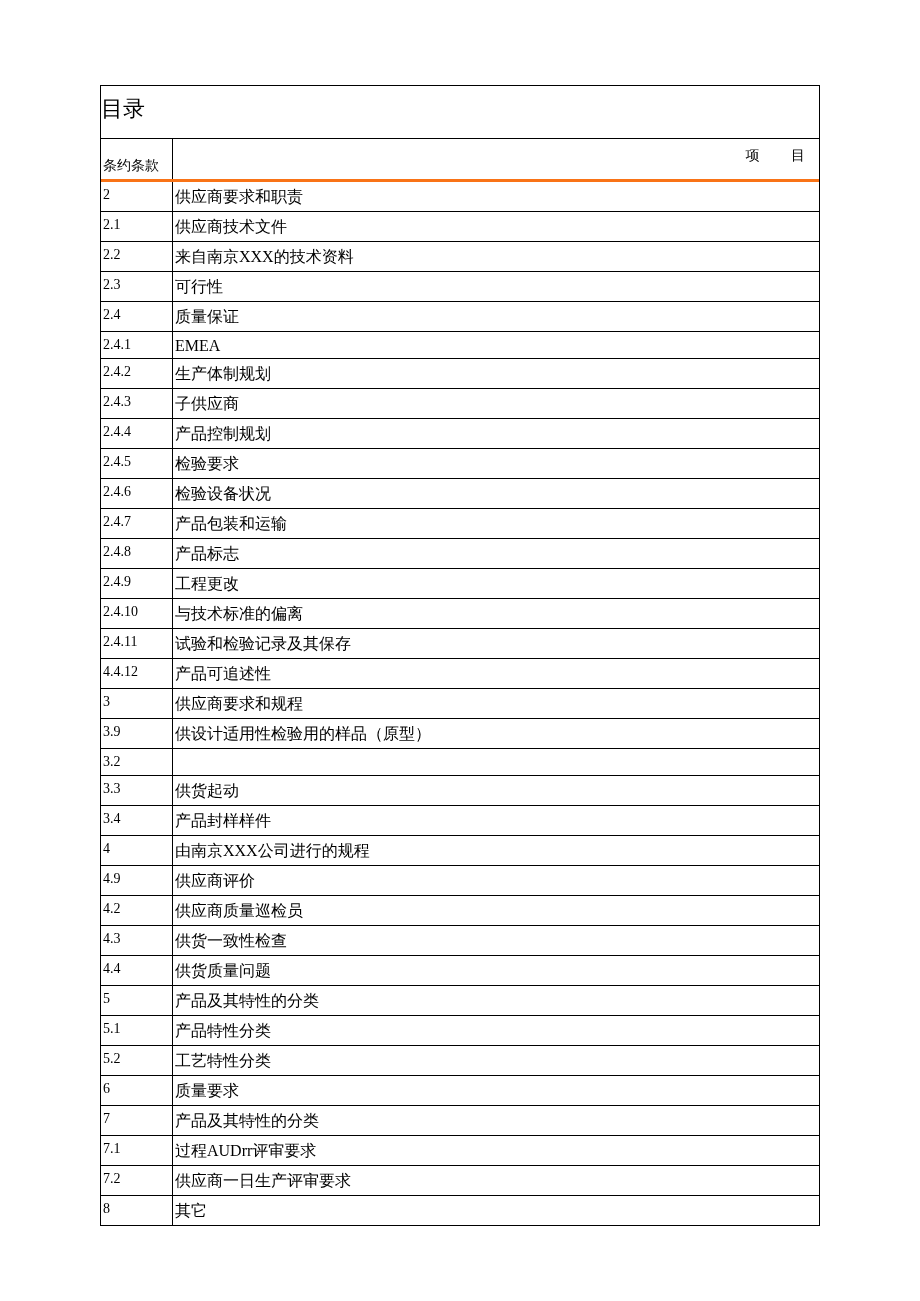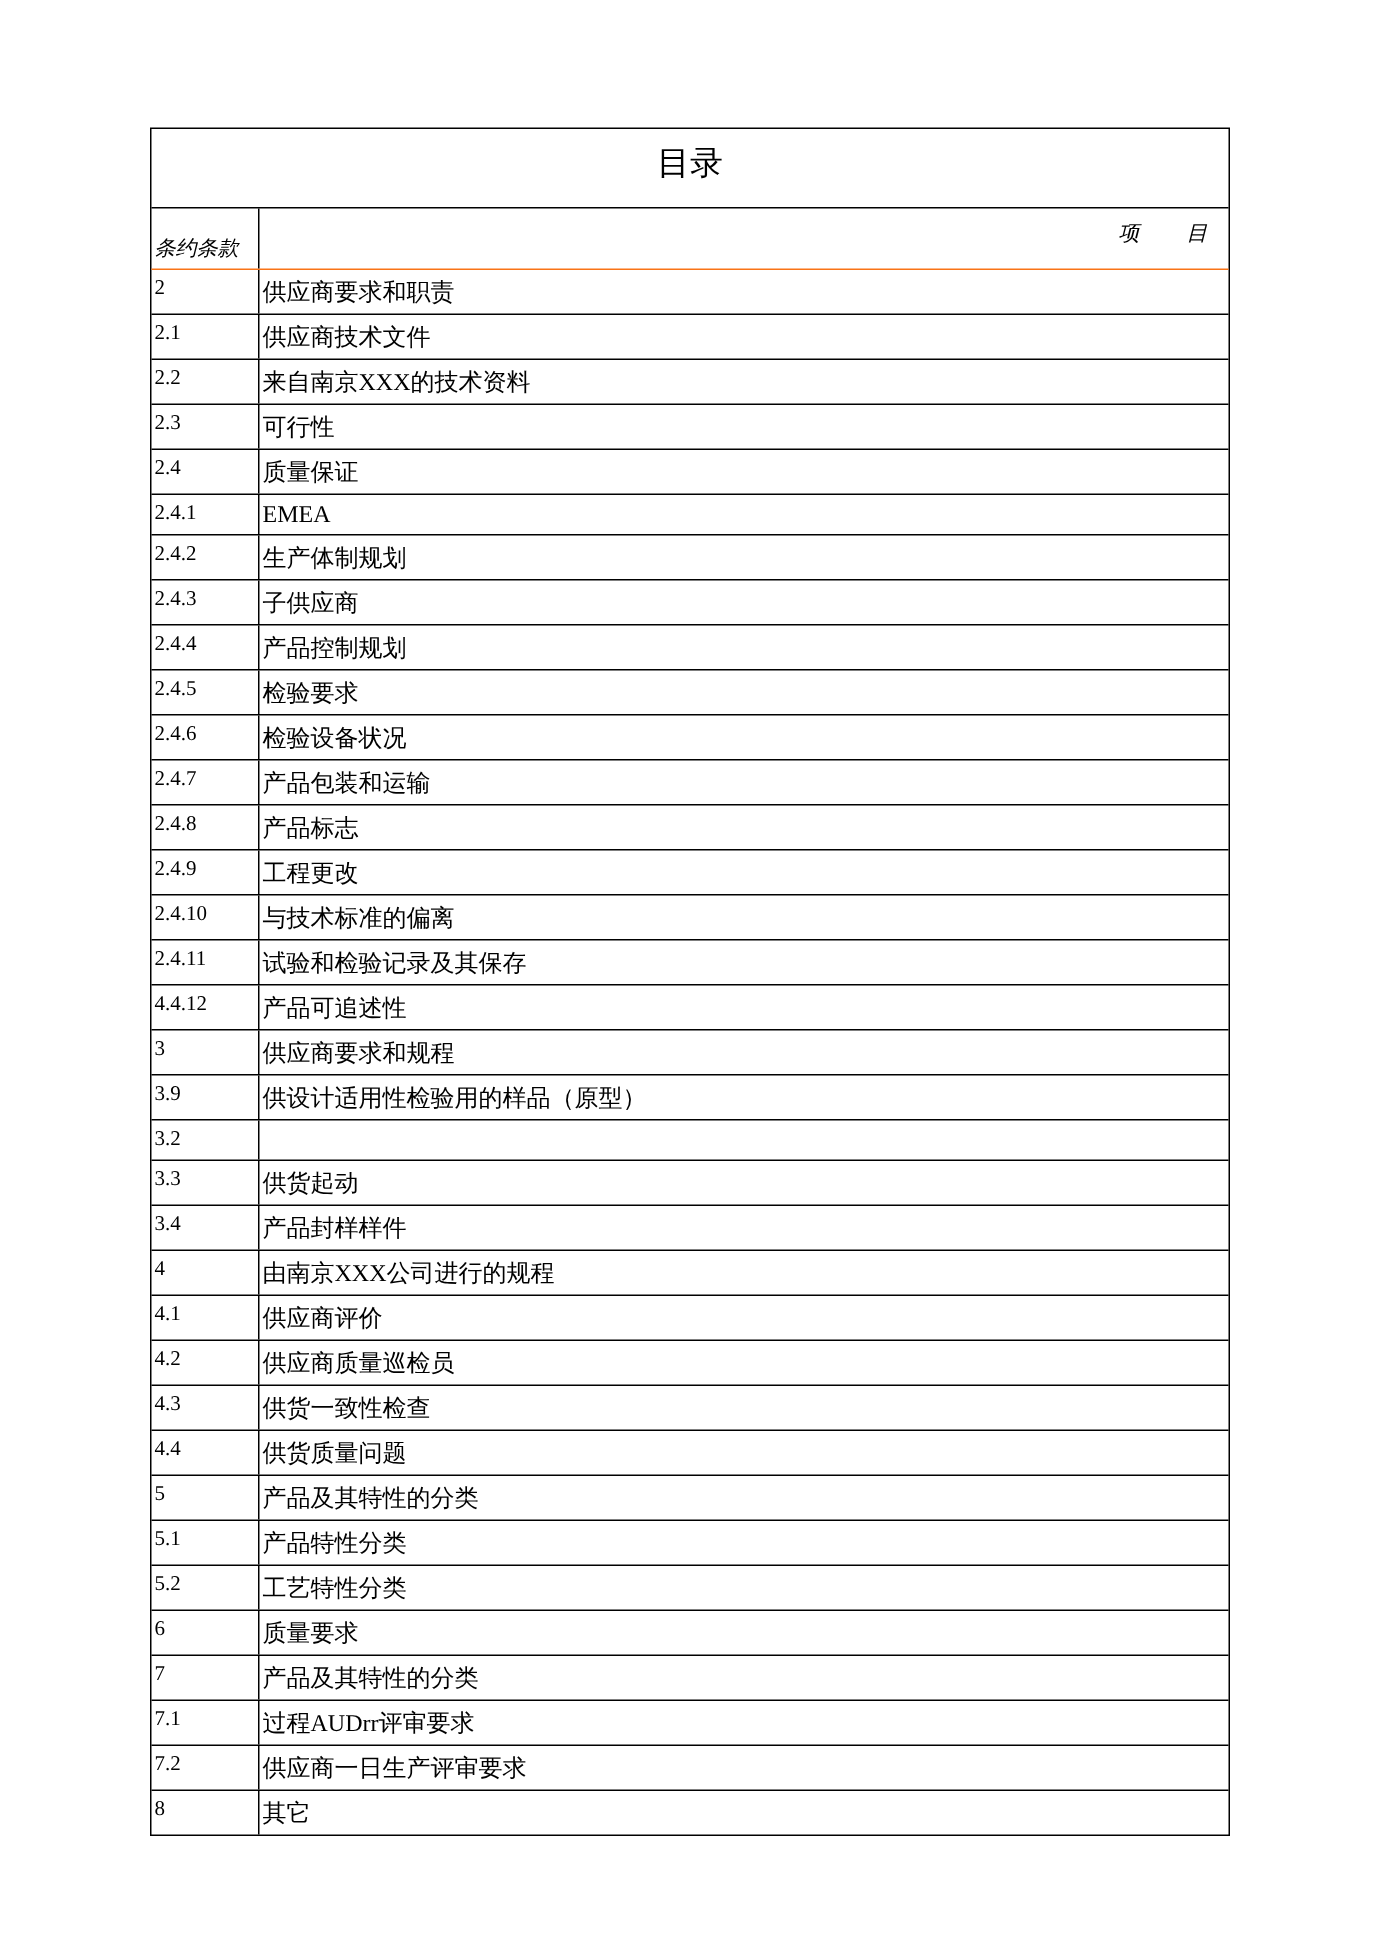--- a/index.html
+++ b/index.html
@@ -12,29 +12,27 @@
       font-family: "SimSun", "宋体", serif;
       width: 920px;
       height: 1301px;
       padding: 85px 100px 100px 100px;
     }
     .table-container {
       border: 1px solid #000;
       width: 100%;
     }
     .title-row {
-      text-align: center;
       padding: 8px 0 14px 0;
       font-size: 22px;
       border-bottom: 1px solid #000;
     }
     .header-row {
       display: flex;
-      border-bottom: 1px solid #f97316;
-      font-style: italic;
+      border-bottom: 3px solid #f97316;
     }
     .header-col1 {
       width: 72px;
       border-right: 1px solid #000;
       padding: 18px 2px 4px 2px;
       font-size: 14px;
     }
     .header-col2 {
       flex: 1;
       text-align: right;
@@ -161,21 +159,21 @@
       </div>
       <div class="data-row">
         <div class="col1">3.4</div>
         <div class="col2">产品封样样件</div>
       </div>
       <div class="data-row">
         <div class="col1">4</div>
         <div class="col2">由南京XXX公司进行的规程</div>
       </div>
       <div class="data-row">
-        <div class="col1">4.1</div>
+        <div class="col1">4.9</div>
         <div class="col2">供应商评价</div>
       </div>
       <div class="data-row">
         <div class="col1">4.2</div>
         <div class="col2">供应商质量巡检员</div>
       </div>
       <div class="data-row">
         <div class="col1">4.3</div>
         <div class="col2">供货一致性检查</div>
       </div>

